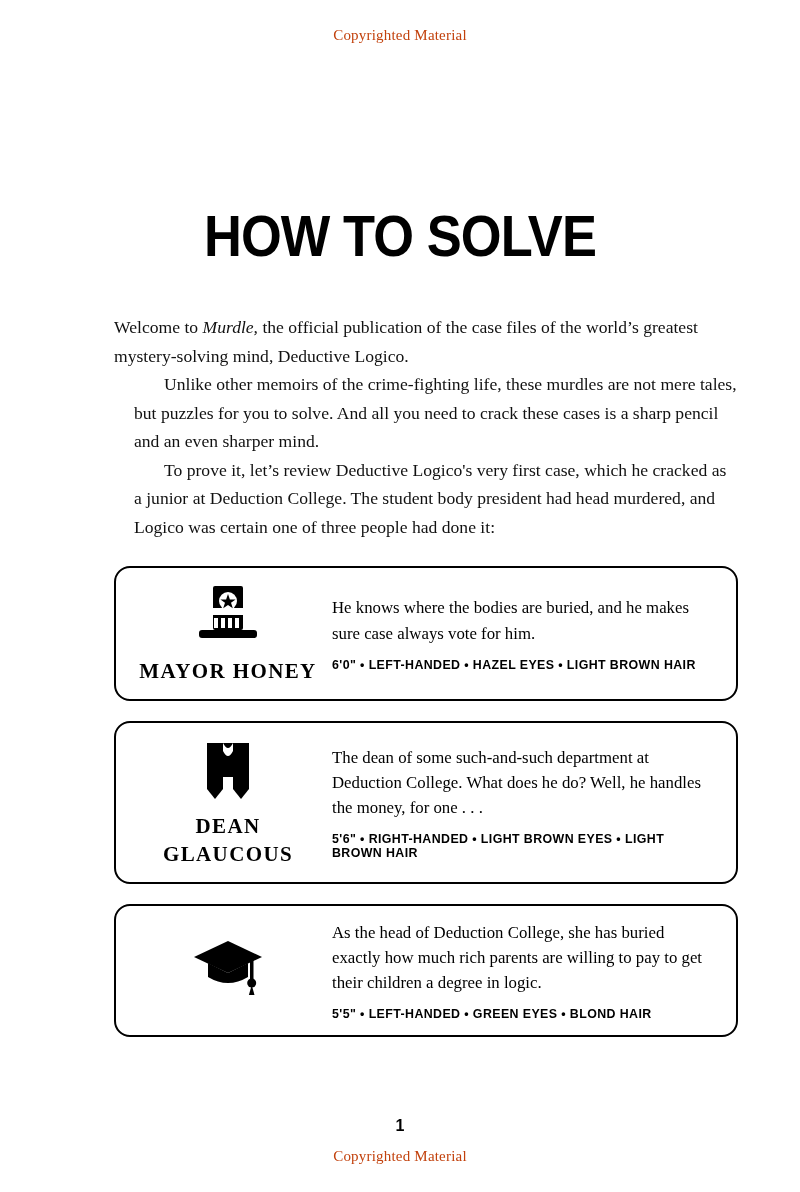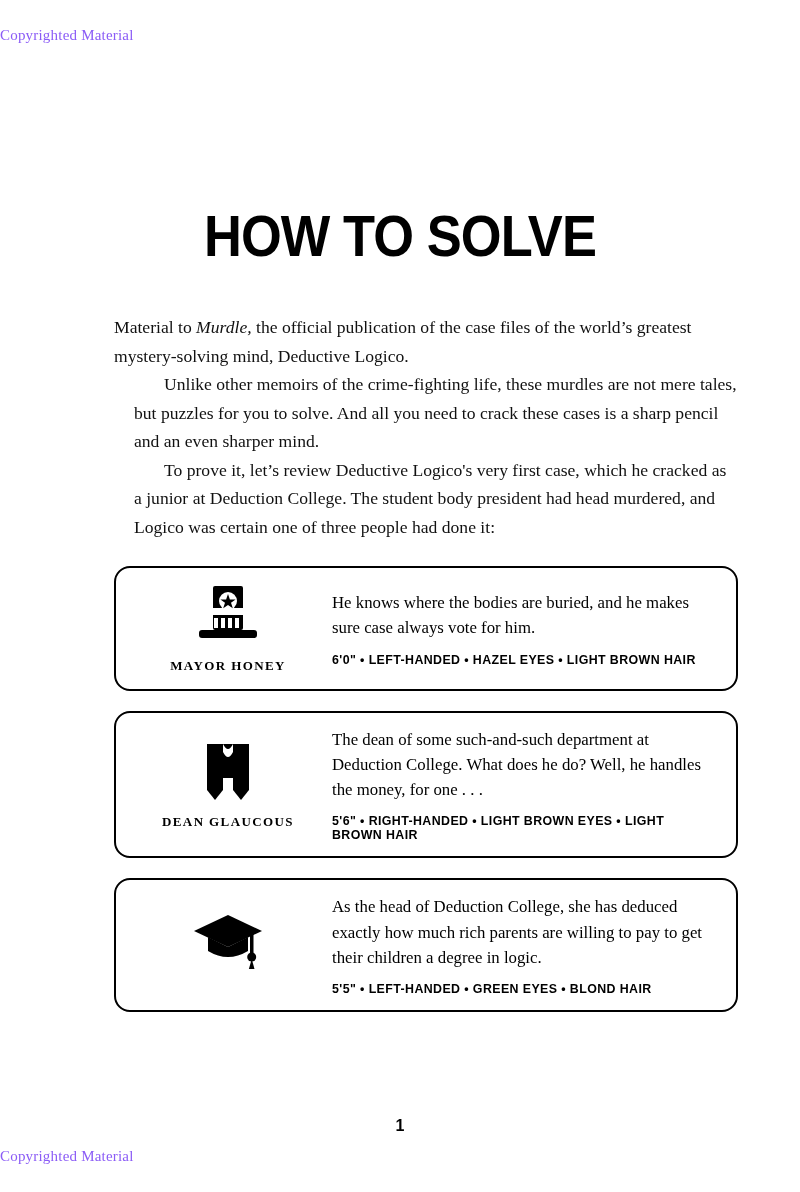--- a/index.html
+++ b/index.html
@@ -18,23 +18,24 @@
   .page {
     position: absolute;
     inset: 0;
     width: 800px;
     height: 1192px;
   }
   .watermark {
     position: absolute;
     left: 0;
     width: 800px;
+    text-align: center;
     font-family: "Liberation Serif", serif;
     font-size: 15px;
-    color: #8b5cf6;
+    color: #c2410c;
     letter-spacing: 0.2px;
   }
   .watermark.top { top: 27px; }
   .watermark.bottom { top: 1148px; }
 
   .title {
     position: absolute;
     top: 165px;
     left: 0;
     width: 800px;
@@ -90,21 +91,21 @@
   .suspect-icon {
     height: 66px;
     display: flex;
     align-items: flex-end;
     justify-content: center;
     margin-bottom: 10px;
   }
   .suspect-name {
     font-family: "Liberation Serif", serif;
     font-weight: bold;
-    font-size: 13px;
+    font-size: 21px;
     letter-spacing: 1.4px;
     line-height: 1.3;
     text-transform: uppercase;
   }
   .suspect-right {
     flex: 1 1 auto;
     padding-left: 6px;
   }
   .suspect-desc {
     font-family: "Liberation Serif", serif;
@@ -133,21 +134,21 @@
 </head>
 <body>
 
 <div class="page">
 
   <div class="watermark top">Copyrighted Material</div>
 
   <h1 class="title">HOW TO SOLVE</h1>
 
   <div class="body-copy">
-    <p><span>Material to </span><em>Murdle,</em><span> the official publication of the case files of the world’s greatest mystery-solving mind, Deductive Logico.</span></p>
+    <p><span>Welcome to </span><em>Murdle,</em><span> the official publication of the case files of the world’s greatest mystery-solving mind, Deductive Logico.</span></p>
     <p>Unlike other memoirs of the crime-fighting life, these murdles are not mere tales, but puzzles for you to solve. And all you need to crack these cases is a sharp pencil and an even sharper mind.</p>
     <p>To prove it, let’s review Deductive Logico's very first case, which he cracked as a junior at Deduction College. The student body president had head murdered, and Logico was certain one of three people had done it:</p>
   </div>
 
   <div class="suspects">
 
     <div class="suspect-card">
       <div class="suspect-left">
         <div class="suspect-icon">
           <svg width="62" height="66" viewBox="0 0 62 66" aria-hidden="true">
@@ -194,21 +195,21 @@
           <svg width="72" height="66" viewBox="0 0 72 66" aria-hidden="true">
             <polygon points="36,8 70,24 36,40 2,24" fill="#000"></polygon>
             <path d="M16 30 v14 q20 12 40 0 v-14 l-20 10 z" fill="#000"></path>
             <rect x="58" y="24" width="3.5" height="22" fill="#000"></rect>
             <circle cx="59.7" cy="50" r="4.5" fill="#000"></circle>
             <polygon points="59.7,52 62.5,62 56.9,62" fill="#000"></polygon>
           </svg>
         </div>
       </div>
       <div class="suspect-right">
-        <div class="suspect-desc">As the head of Deduction College, she has deduced exactly how much rich parents are willing to pay to get their children a degree in logic.</div>
+        <div class="suspect-desc">As the head of Deduction College, she has buried exactly how much rich parents are willing to pay to get their children a degree in logic.</div>
         <div class="suspect-traits">5'5" • LEFT-HANDED • GREEN EYES • BLOND HAIR</div>
       </div>
     </div>
 
   </div>
 
   <div class="page-number">1</div>
   <div class="watermark bottom">Copyrighted Material</div>
 
 </div>

